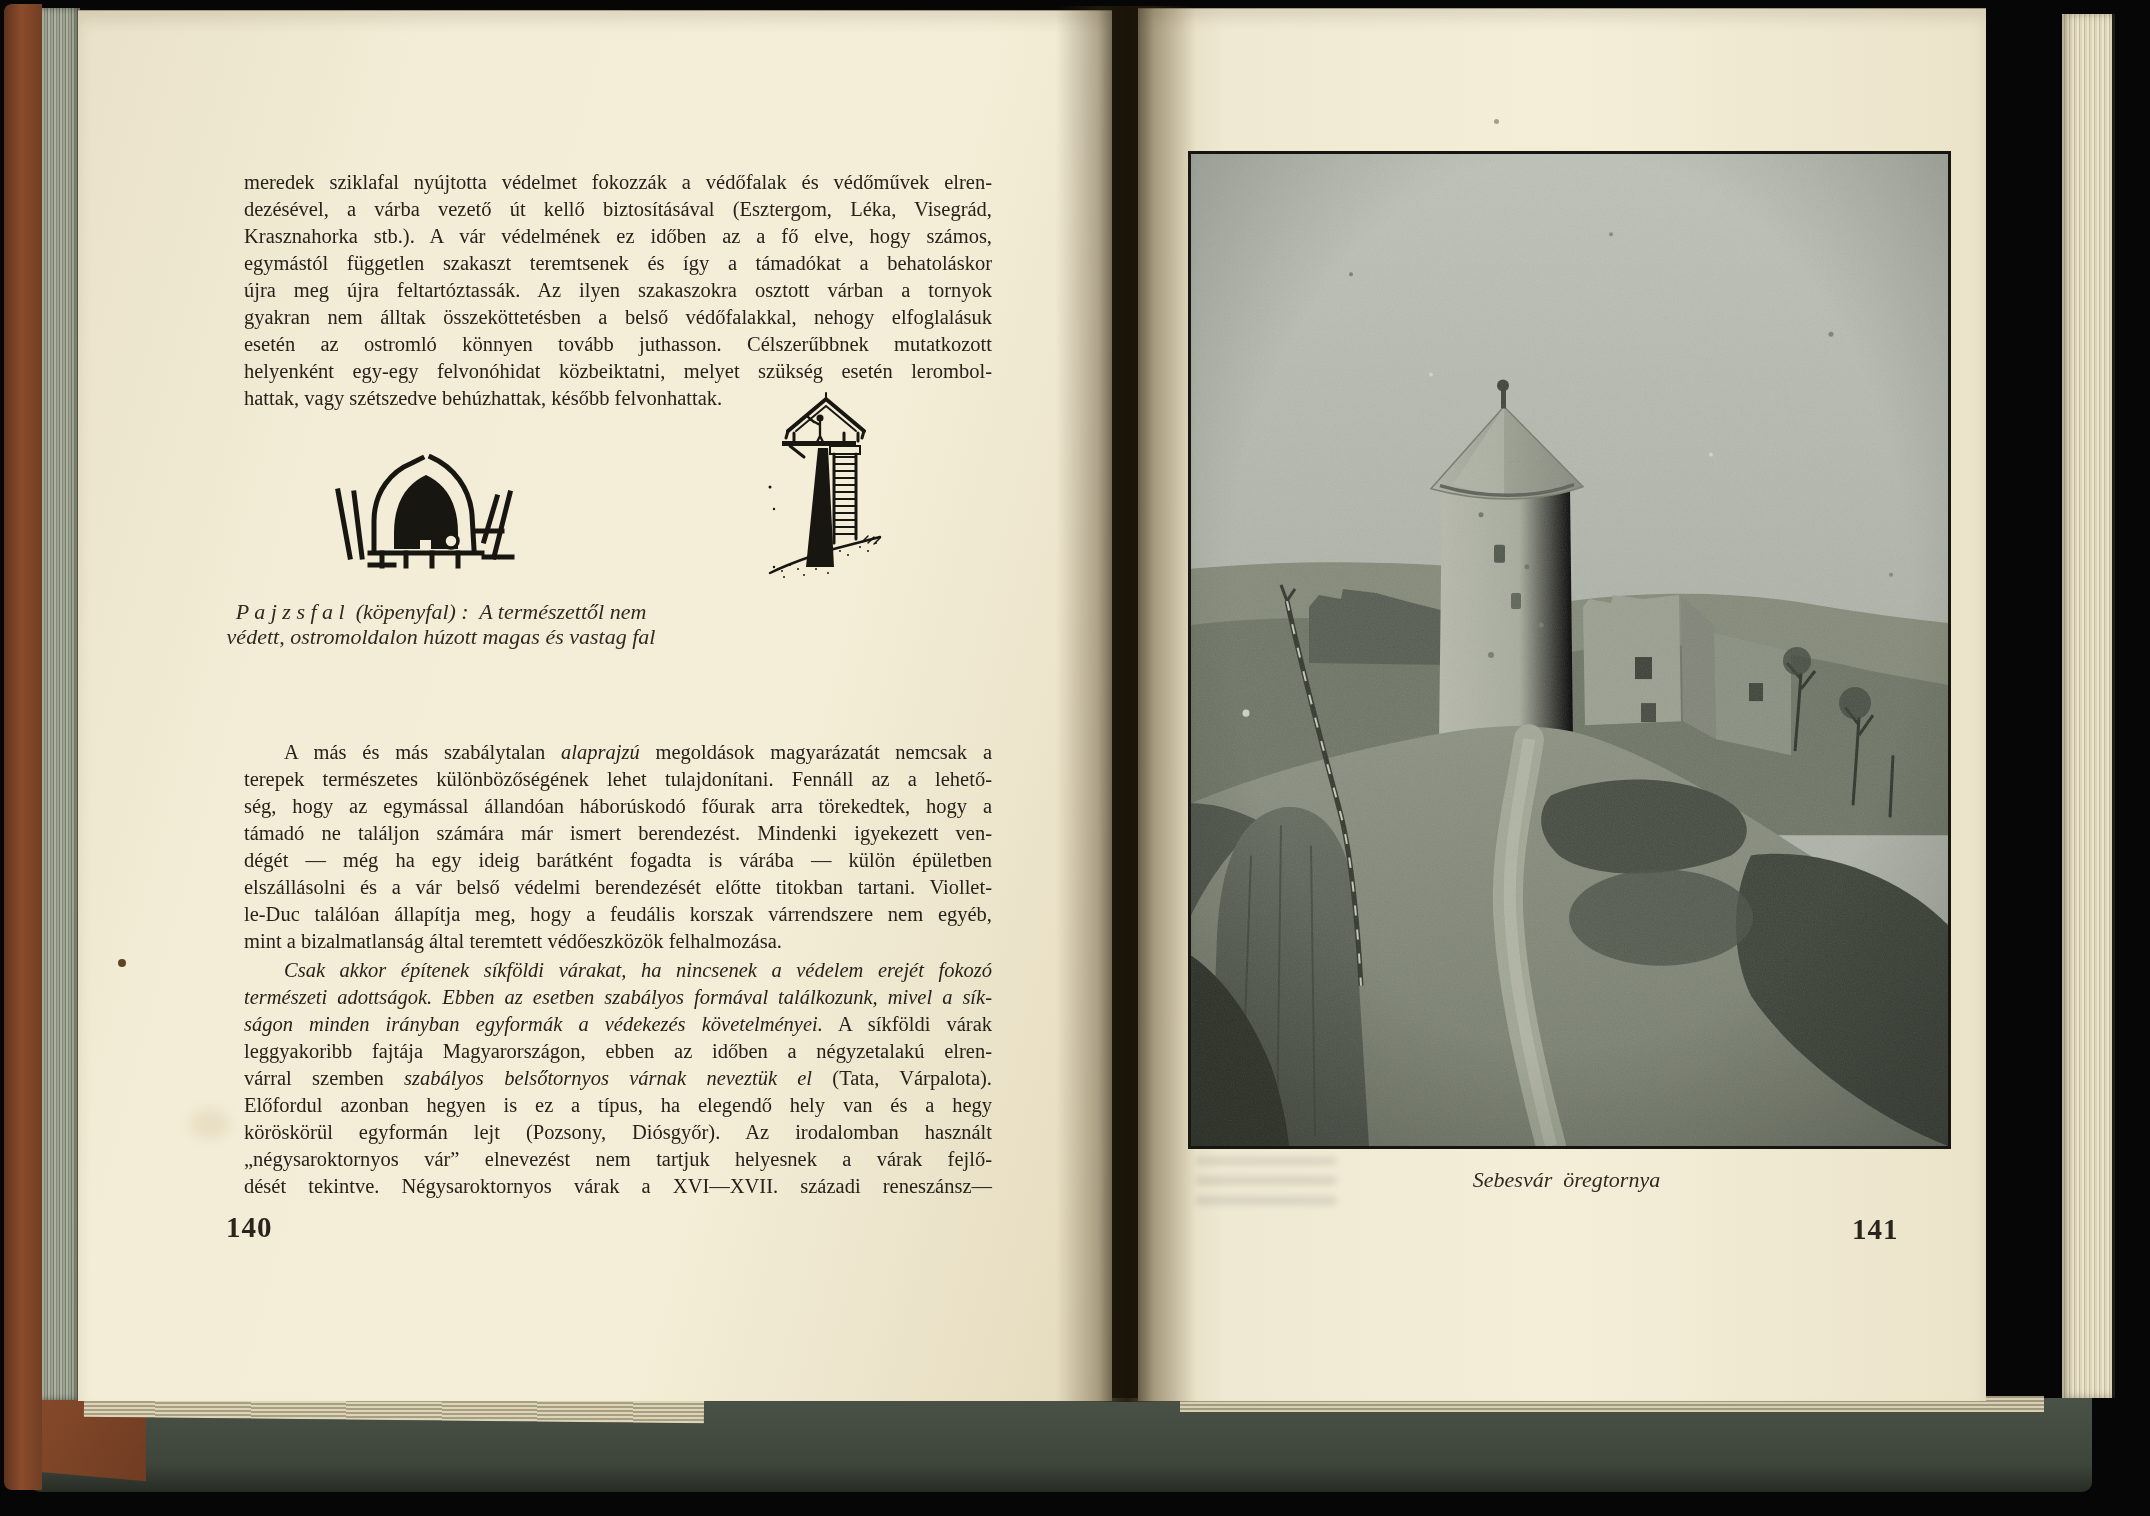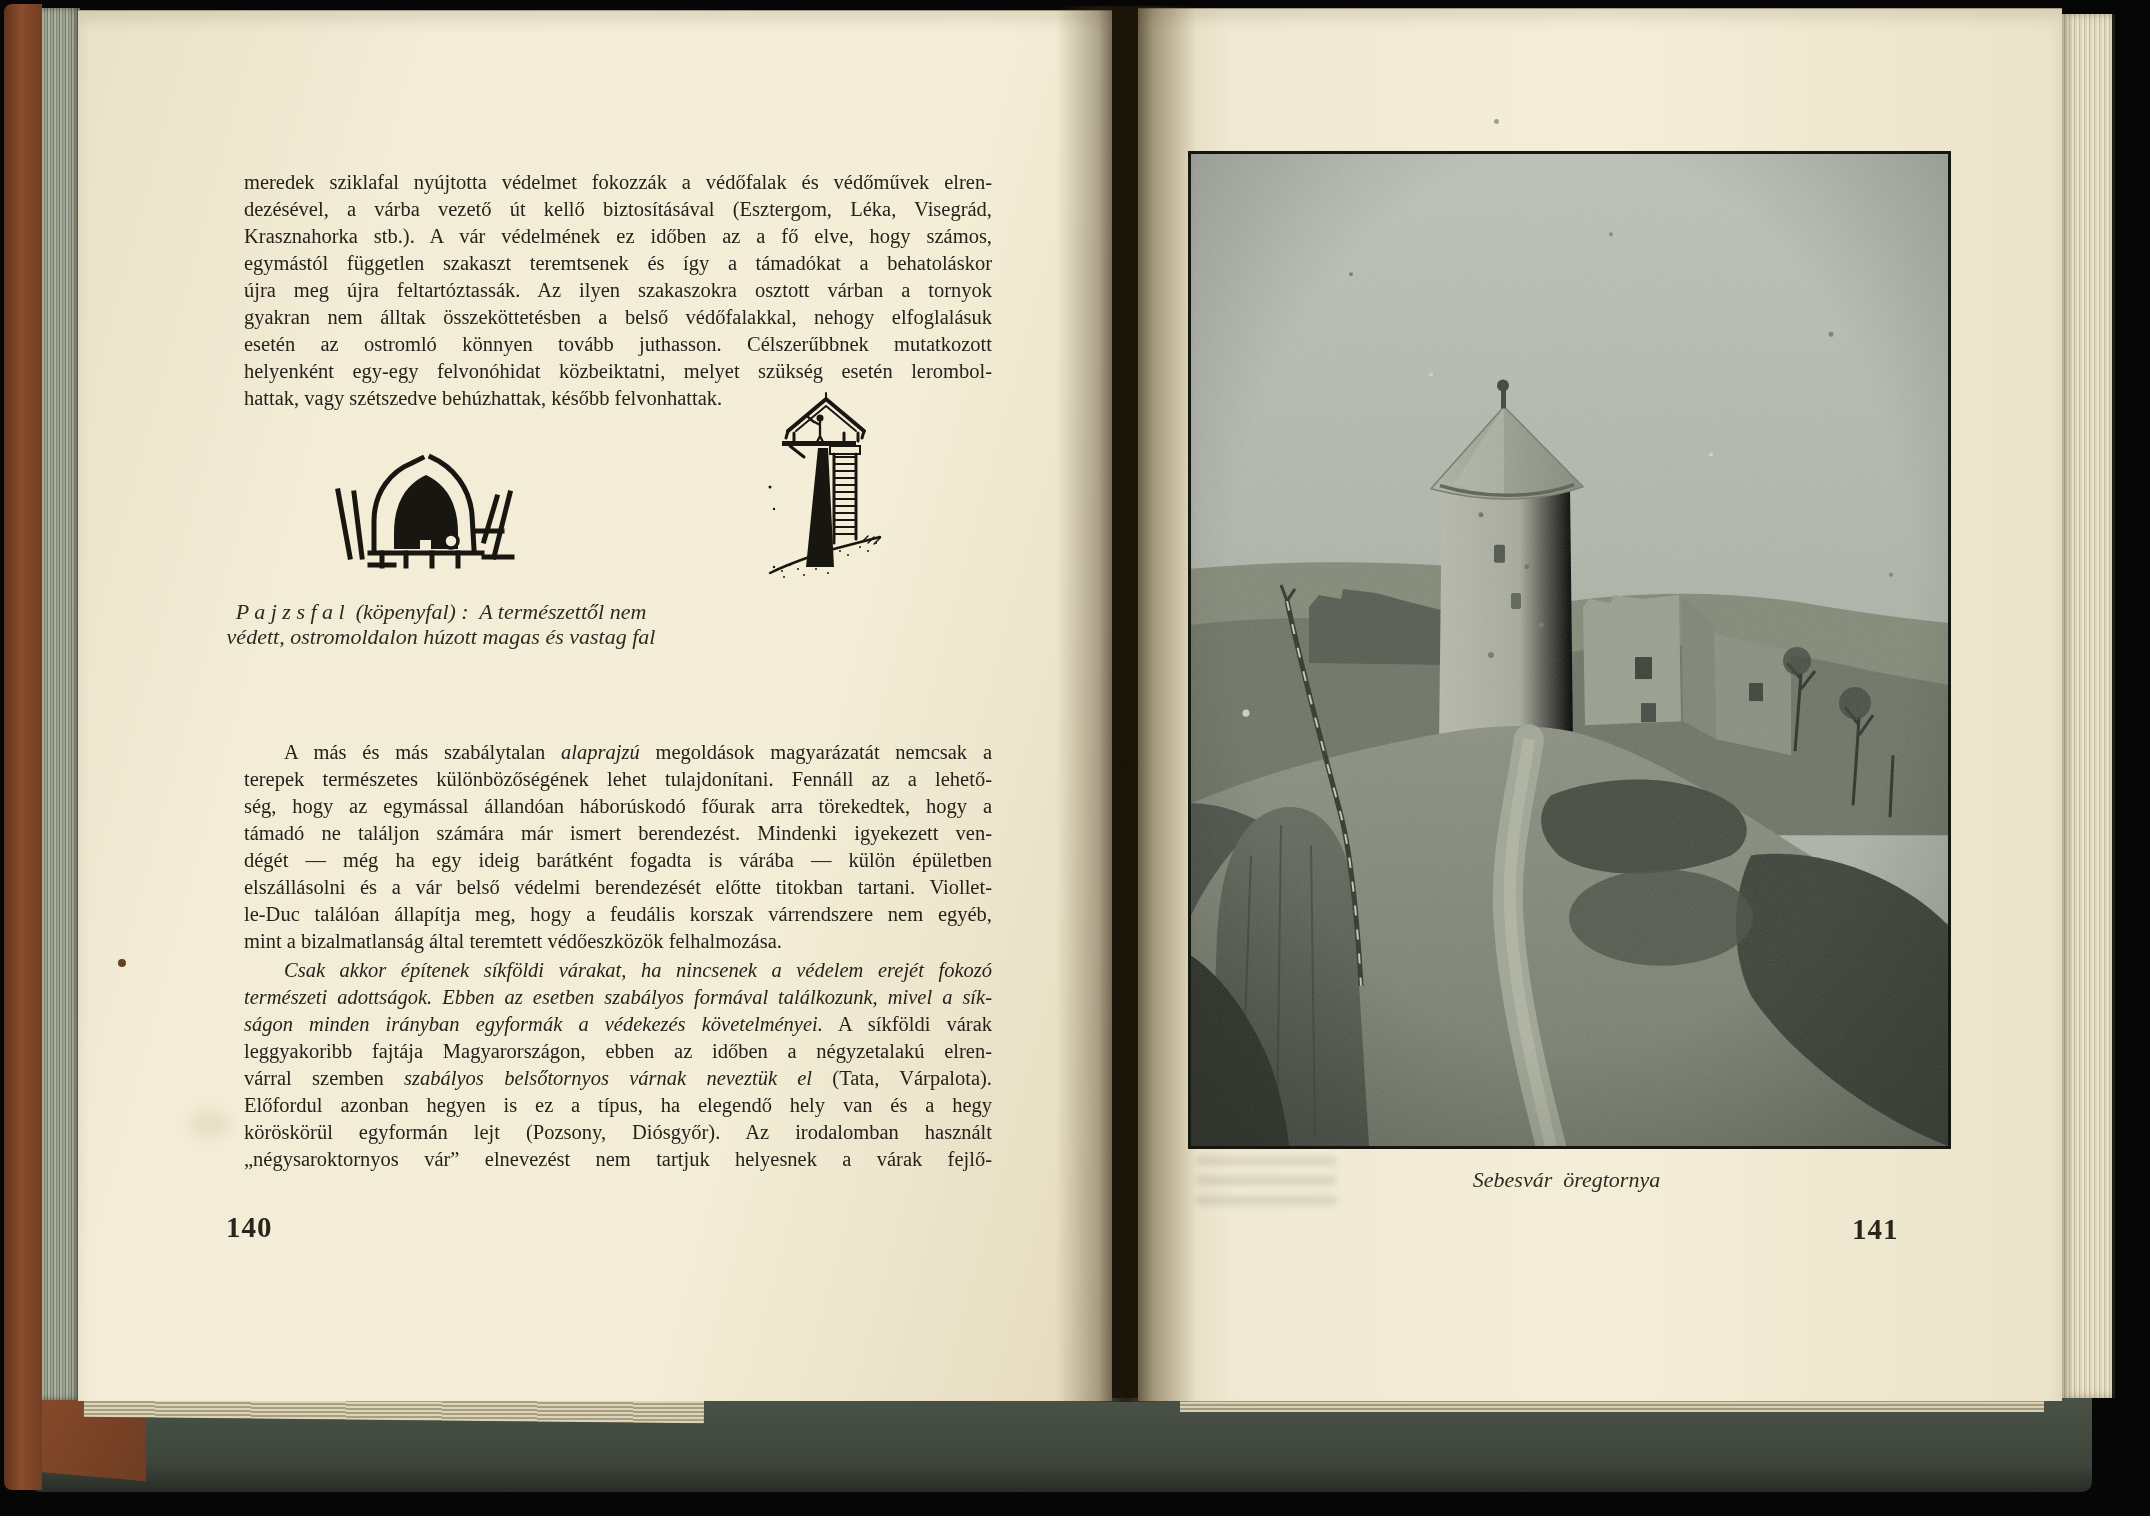--- a/index.html
+++ b/index.html
@@ -24,21 +24,21 @@
          transform:rotate(.6deg);}
   .stack-bottom-right{position:absolute;left:1180px;top:1396px;width:864px;height:16px;
          background:repeating-linear-gradient(0deg,#d8d0b4 0 2px,#a29a7f 2px 4px);}
   .stack-right{position:absolute;left:2062px;top:14px;width:50px;height:1384px;
          background:repeating-linear-gradient(90deg,#ece5cc 0 2px,#c5bda2 2px 3px,#ded6bb 3px 5px);
          border-right:3px solid #1d1d16;box-shadow:inset 5px 0 8px rgba(60,50,30,.35);}
   .page{position:absolute;box-shadow:inset 0 10px 14px rgba(70,60,35,.12);}
   .page-left{left:78px;top:10px;width:1034px;height:1390px;
          background:linear-gradient(105deg,#e9e1c8 0%,#f3ecd6 25%,#f4eed8 65%,#e4dabd 100%);
          border-top:1px solid rgba(70,60,35,.45);}
-  .page-right{left:1138px;top:8px;width:924px;height:1392px;
+  .page-right{left:1138px;top:8px;width:848px;height:1392px;
          background:linear-gradient(90deg,#dcd2b3 0%,#efe8d2 10%,#f4eed9 50%,#ebe3c9 100%);
          border-top:1px solid rgba(70,60,35,.45);}
   .gutter{position:absolute;left:1056px;top:6px;width:140px;height:1396px;pointer-events:none;
          background:linear-gradient(90deg,rgba(70,55,28,0) 0%,rgba(70,55,28,.38) 30%,rgba(30,22,8,.8) 50%,rgba(70,55,28,.38) 70%,rgba(70,55,28,0) 100%);}
 
   
   .para{position:absolute;font-size:20.5px;margin-top:40px;}
   .tline{height:27px;line-height:27px;text-align:justify;text-align-last:justify;}
   .tlast{text-align-last:left;}
   .ind{text-indent:40px;}
@@ -174,20 +174,21 @@
       </div>
     <div class="para p3">
         <div class="tline ind"><span class="it">Csak akkor építenek síkföldi várakat, ha nincsenek a védelem erejét fokozó</span></div>
         <div class="tline"><span class="it">természeti adottságok. Ebben az esetben szabályos formával találkozunk, mivel a sík-</span></div>
         <div class="tline"><span class="it">ságon minden irányban egyformák a védekezés követelményei.</span><span> A síkföldi várak</span></div>
         <div class="tline"><span>leggyakoribb fajtája Magyarországon, ebben az időben a négyzetalakú elren-</span></div>
         <div class="tline"><span>várral szemben </span><span class="it">szabályos belsőtornyos várnak neveztük el</span><span> (Tata, Várpalota).</span></div>
         <div class="tline"><span>Előfordul azonban hegyen is ez a típus, ha elegendő hely van és a hegy</span></div>
         <div class="tline"><span>köröskörül egyformán lejt (Pozsony, Diósgyőr). Az irodalomban használt</span></div>
         <div class="tline"><span>„négysaroktornyos vár” elnevezést nem tartjuk helyesnek a várak fejlő-</span></div>
+        <div class="tline"><span>dését tekintve. Négysaroktornyos várak a XVI—XVII. századi reneszánsz—</span></div>
       </div>
 
     <div class="pagenum pn-left">140</div>
 
     <div class="blemish b1"></div>
     <div class="blemish b2"></div>
   </div>
 
   <div class="page page-right">
 

